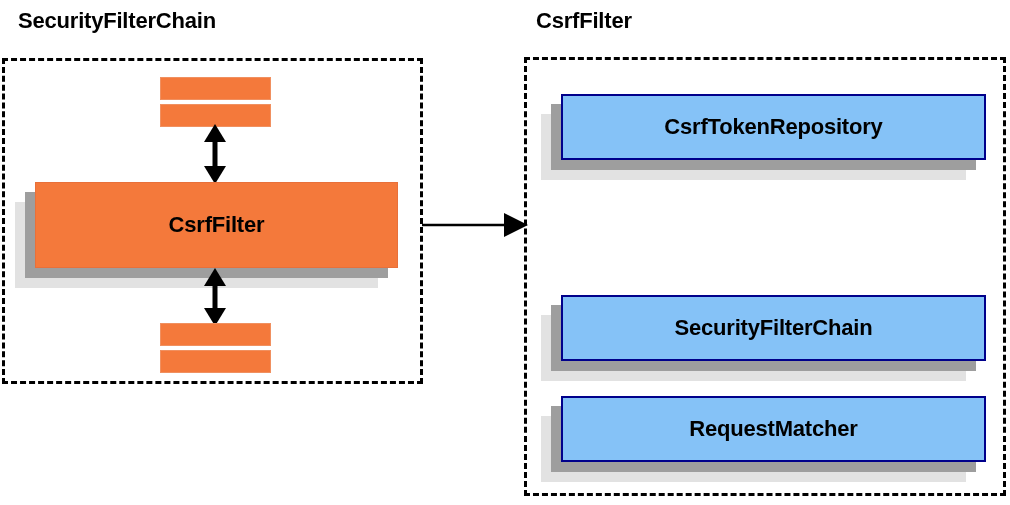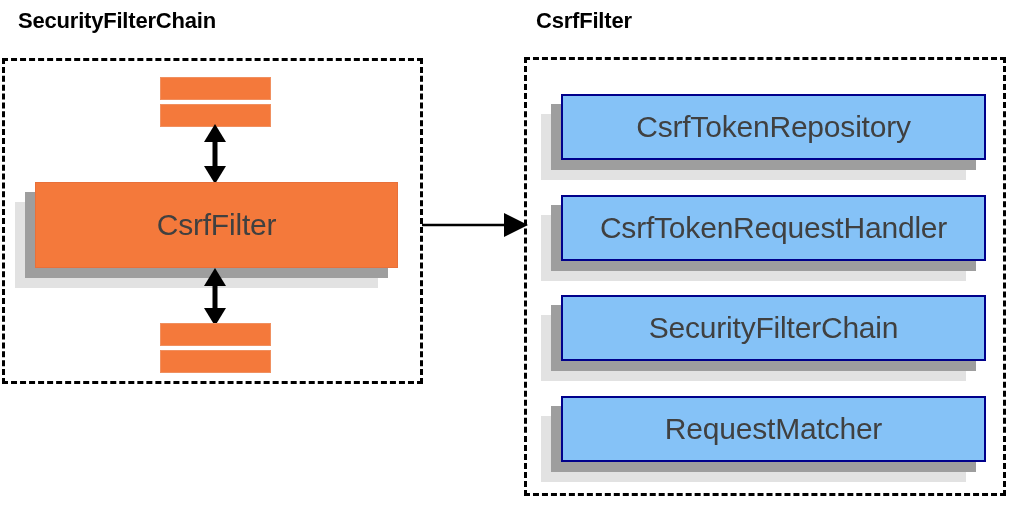--- a/index.html
+++ b/index.html
@@ -80,23 +80,23 @@
     left: 0;
     top: 0;
     width: 100%;
     height: 100%;
     display: flex;
     align-items: center;
     justify-content: center;
   }
   .stack .label {
     font-family: "Liberation Sans", sans-serif;
-    font-weight: normal;
-    font-size: 30px;
-    color: #404040;
+    font-weight: bold;
+    font-size: 22px;
+    color: #000000;
     white-space: nowrap;
     letter-spacing: -0.2px;
   }
 
   
   #box-csrffilter {
     left: 35px; top: 182px;
     width: 363px; height: 86px;
   }
   #box-csrffilter .layer-front {
@@ -197,27 +197,20 @@
   <div class="dashed-panel" id="panel-right"></div>
 
   <div class="stack blue" id="box-csrftokenrepository">
     <div class="layer-back"></div>
     <div class="layer-mid"></div>
     <div class="layer-front">
       <span class="label">CsrfTokenRepository</span>
     </div>
   </div>
 
-  <div class="stack blue" id="box-csrftokenrequesthandler">
-    <div class="layer-back"></div>
-    <div class="layer-mid"></div>
-    <div class="layer-front">
-      <span class="label">CsrfTokenRequestHandler</span>
-    </div>
-  </div>
 
   <div class="stack blue" id="box-accessdeniedhandler">
     <div class="layer-back"></div>
     <div class="layer-mid"></div>
     <div class="layer-front">
       <span class="label">SecurityFilterChain</span>
     </div>
   </div>
 
   <div class="stack blue" id="box-requestmatcher">

